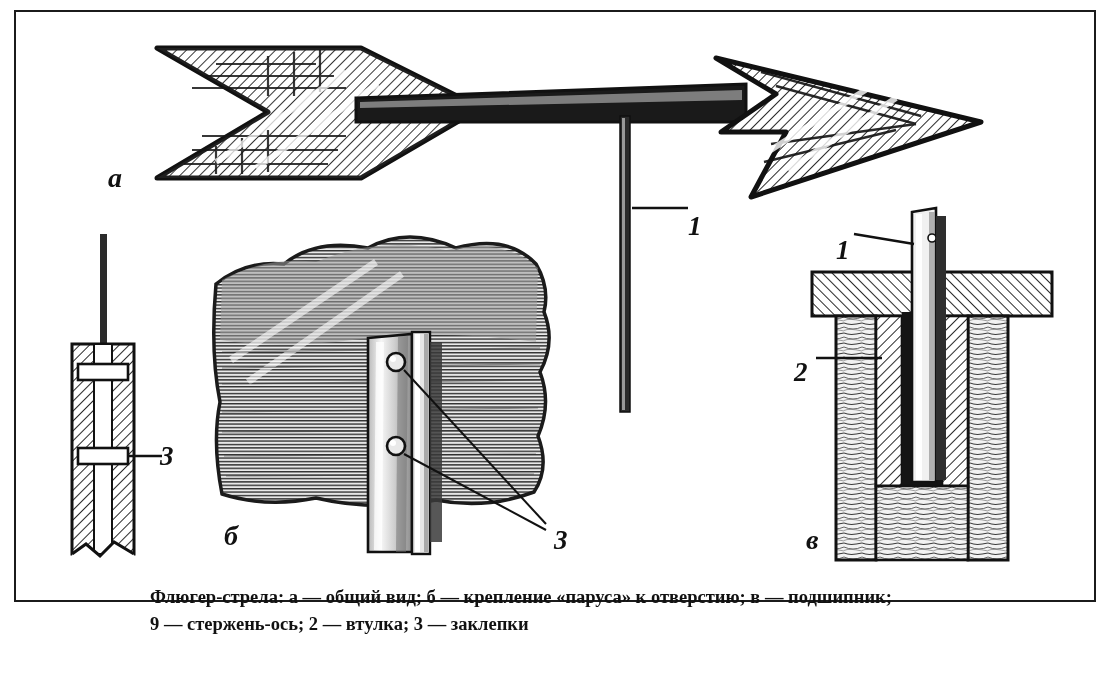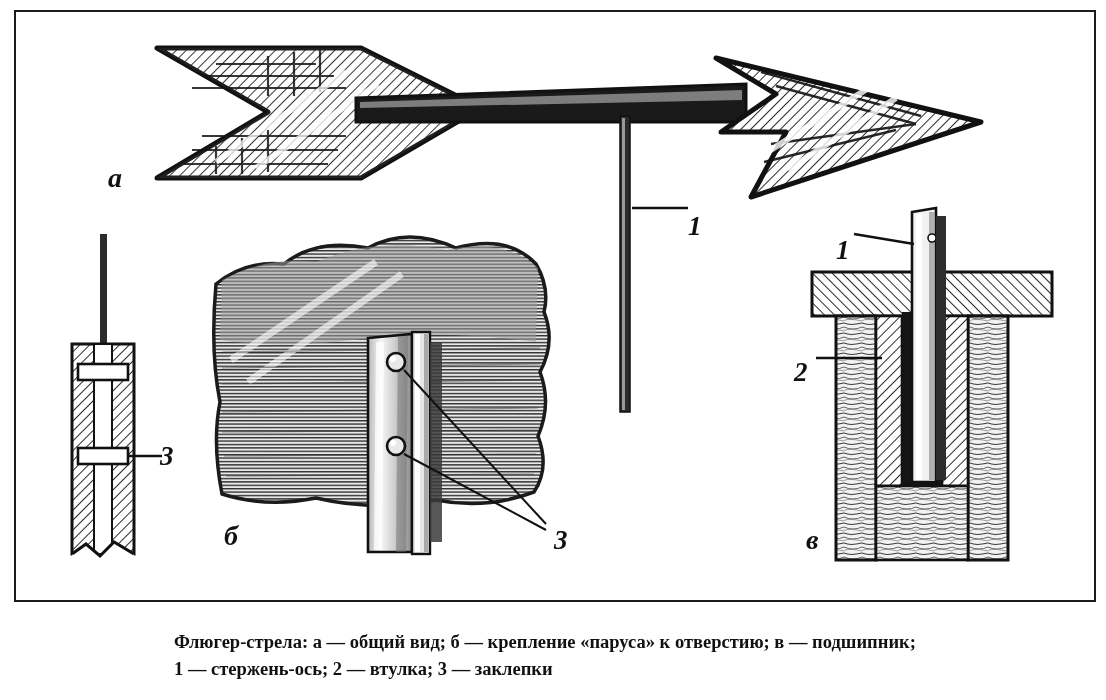--- a/index.html
+++ b/index.html
@@ -39,28 +39,27 @@
   }
   .part-label {
     font-size: 27px;
   }
   .view-label {
     font-size: 28px;
   }
   .caption {
     position: absolute;
     left: 150px;
-    top: 629px;
+    top: 584px;
     width: 900px;
     font-family: "Liberation Serif", serif;
     font-size: 18.5px;
     font-weight: bold;
     color: #111;
     line-height: 1.45;
-    margin-left: 24px;
   }
   svg { display: block; }
 </style>
 </head>
 <body>
 
 <div id="figure">
 
   <div class="frame">
 
@@ -266,16 +265,16 @@
     <div class="label part-label" style="left:538px; top:513px;">3</div>
 
     <div class="label part-label" style="left:820px; top:223px;">1</div>
 
     <div class="label part-label" style="left:778px; top:345px;">2</div>
 
   </div>
 
   <div class="caption">
     <div>Флюгер-стрела: а — общий вид; б — крепление «паруса» к отверстию; в — подшипник;</div>
-    <div>1 — стержень-ось; 2 — втулка; 3 — заклепки</div>
+    <div>9 — стержень-ось; 2 — втулка; 3 — заклепки</div>
   </div>
 
 </div>
 
 </body></html>

